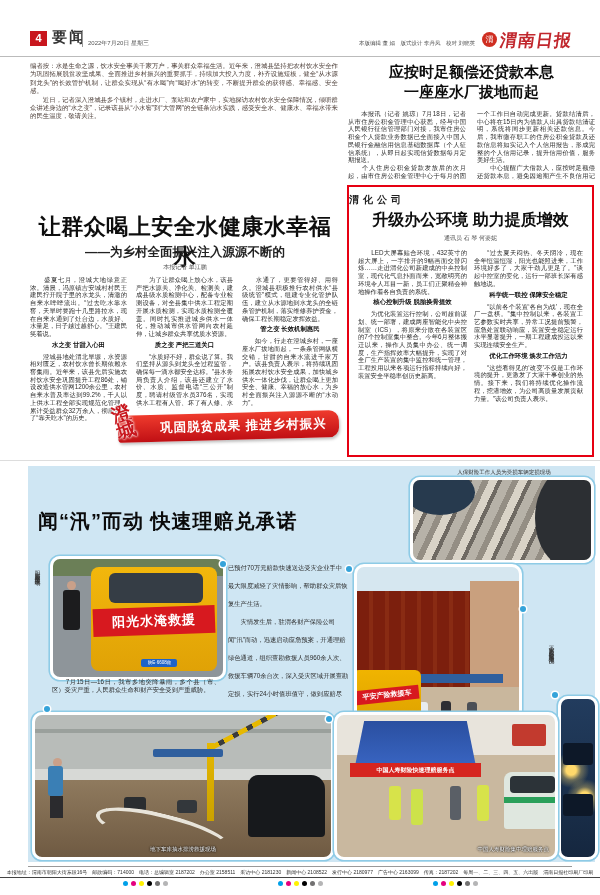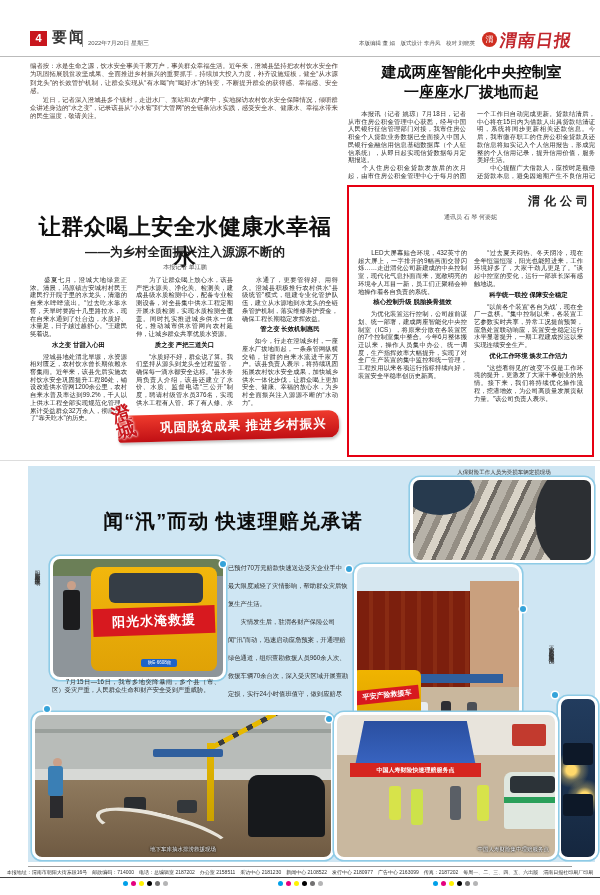--- a/index.html
+++ b/index.html
@@ -60,50 +60,51 @@
 
   <div class="abs" style="left:118px;top:413px;width:221px;height:27px;background:linear-gradient(180deg,#ef3b2d,#c00f14);
        border-radius:4px 10px 10px 4px;transform:rotate(-1.5deg);box-shadow:1px 2px 3px rgba(0,0,0,0.25);">
     <div style="position:absolute;left:36px;top:5px;right:6px;color:#fff;font-weight:bold;font-size:12.5px;
          letter-spacing:1px;text-align:center;">巩固脱贫成果 推进乡村振兴</div>
   </div>
   <div class="abs serif" style="left:114px;top:404px;font-size:19px;font-weight:bold;color:#c8161d;
        transform:rotate(-18deg);text-shadow:0 0 2px #fff,0 0 3px #fff;line-height:17px;width:24px;">澄城</div>
 
   <div class="abs" style="left:348px;top:62px;width:247px;text-align:center;font-size:15px;font-weight:bold;color:#0d0d0d;line-height:20px;">
-    <div>建成两座智能化中央控制室</div>
+    <div>应按时足额偿还贷款本息</div>
     <div>一座座水厂拔地而起</div>
   </div>
   <div class="abs body-txt jt pre" style="left:348px;top:110px;width:118px;height:70px;">　　本报讯（记者 姚琼）7月18日，记者从市住房公积金管理中心获悉，经与中国人民银行征信管理部门对接，我市住房公积金个人贷款业务数据已全面接入中国人民银行金融信用信息基础数据库（个人征信系统），从即日起实现信贷数据每月定期报送。
 　　个人住房公积金贷款发放后的次月起，由市住房公积金管理中心于每月的固定数据报送日统一报送，如遇节假日顺延至下一个工作日，借款人征信信息将于下</div>
   <div class="abs body-txt jt pre" style="left:477px;top:110px;width:118px;height:70px;">一个工作日自动完成更新。贷款结清后，中心将在15日内为借款人出具贷款结清证明，系统将同步更新相关还款信息。今后，我市缴存职工的住房公积金贷款及还款信息将如实记入个人信用报告，形成完整的个人信用记录，提升信用价值，服务美好生活。
 　　中心提醒广大借款人，应按时足额偿还贷款本息，避免因逾期产生不良信用记录；同时要妥善保管个人信息，定期查询个人信用报告，共同维护良好信用环境。</div>
 
   <div class="abs redbox" style="left:347px;top:185px;width:243px;height:268px;">
-    <div style="text-align:right;font-size:12px;font-weight:bold;letter-spacing:4px;color:#222;margin-top:6px;margin-left:16px;">渭化公司</div>
+    <div style="text-align:left;font-size:10px;font-weight:bold;letter-spacing:4px;color:#222;margin-top:6px;">渭化公司</div>
+    <div style="text-align:center;font-size:16px;font-weight:bold;color:#0d0d0d;margin-top:3px;">升级办公环境  助力提质增效</div>
     <div style="text-align:center;font-size:6px;color:#555;margin-top:3px;">通讯员 石 琴 何姿妮</div>
     <div style="position:absolute;left:9px;top:62px;width:109px;height:196px;overflow:hidden;">
       <div class="body-txt jt">　　LED大屏幕贴合环境，432英寸的超大屏上，一字排开的9幅画面交替闪烁……走进渭化公司新建成的中央控制室，现代化气息扑面而来，宽敞明亮的环境令人耳目一新，员工们正聚精会神地操作着各自负责的系统。</div>
       <div class="subh">核心控制升级 脱胎换骨提效</div>
       <div class="body-txt jt">　　为优化装置运行控制，公司超前谋划、统一部署，建成两座智能化中央控制室（ICS），将原来分散在各装置区的7个控制室集中整合。今年6月整体搬迁以来，操作人员集中办公、统一调度，生产指挥效率大幅提升，实现了对全厂生产装置的集中监控和统一管理，工程投用以来各项运行指标持续向好，装置安全平稳率创历史新高。</div>
     </div>
     <div style="position:absolute;left:125px;top:62px;width:109px;height:196px;overflow:hidden;">
       <div class="body-txt jt">　　“过去夏天闷热、冬天阴冷，现在全年恒温恒湿，阳光也能照进来，工作环境好多了，大家干劲儿更足了。”谈起中控室的变化，运行一部班长深有感触地说。</div>
       <div class="subh">科学统一联控 保障安全稳定</div>
       <div class="body-txt jt">　　“以前各个装置‘各自为战’，现在全厂一盘棋。”集中控制以来，各装置工艺参数实时共享，异常工况提前预警，应急处置联动响应，装置安全稳定运行水平显著提升，一期工程建成投运以来实现连续安全生产。</div>
       <div class="subh">优化工作环境 焕发工作活力</div>
       <div class="body-txt jt">　　“这些看得见的‘改变’不仅是工作环境的提升，更激发了大家干事创业的热情。接下来，我们将持续优化操作流程，挖潜增效，为公司高质量发展贡献力量。”该公司负责人表示。</div>
     </div>
   </div>
 
   <div class="abs hr" style="left:0;top:460px;width:600px;background:#ddd;"></div>
 
   <div class="abs" style="left:28px;top:466px;width:567px;height:396px;background:#cfe6f3;">
 
-    <div class="abs" style="left:10px;top:42px;width:390px;text-align:center;font-size:20px;font-weight:bold;color:#0b0b0b;letter-spacing:1px;">闻“汛”而动  快速理赔兑承诺</div>
+    <div class="abs" style="left:10px;top:42px;width:390px;text-align:left;font-size:20px;font-weight:bold;color:#0b0b0b;letter-spacing:1px;">闻“汛”而动  快速理赔兑承诺</div>
 
     <div class="abs" style="left:392px;top:3px;width:168px;text-align:center;font-size:5.5px;color:#333;">人保财险工作人员为受损车辆定损现场</div>
 
     <div class="abs photo" style="left:382px;top:11px;width:178px;height:80px;
          background:repeating-linear-gradient(115deg,#b7b2a8 0 9px,#948e84 9px 15px,#d9d3c7 15px 23px,#6e6962 23px 27px);">
       <div style="position:absolute;left:-8px;top:-10px;width:70px;height:45px;background:#273a4e;border-radius:50%;"></div>
       <div style="position:absolute;right:-14px;top:-12px;width:70px;height:100px;background:#2c2f33;border-radius:50% 0 0 50%;"></div>
     </div>
 
     <div class="abs vcap" style="left:6px;top:100px;height:140px;">阳光财险水淹车救援现场</div>

